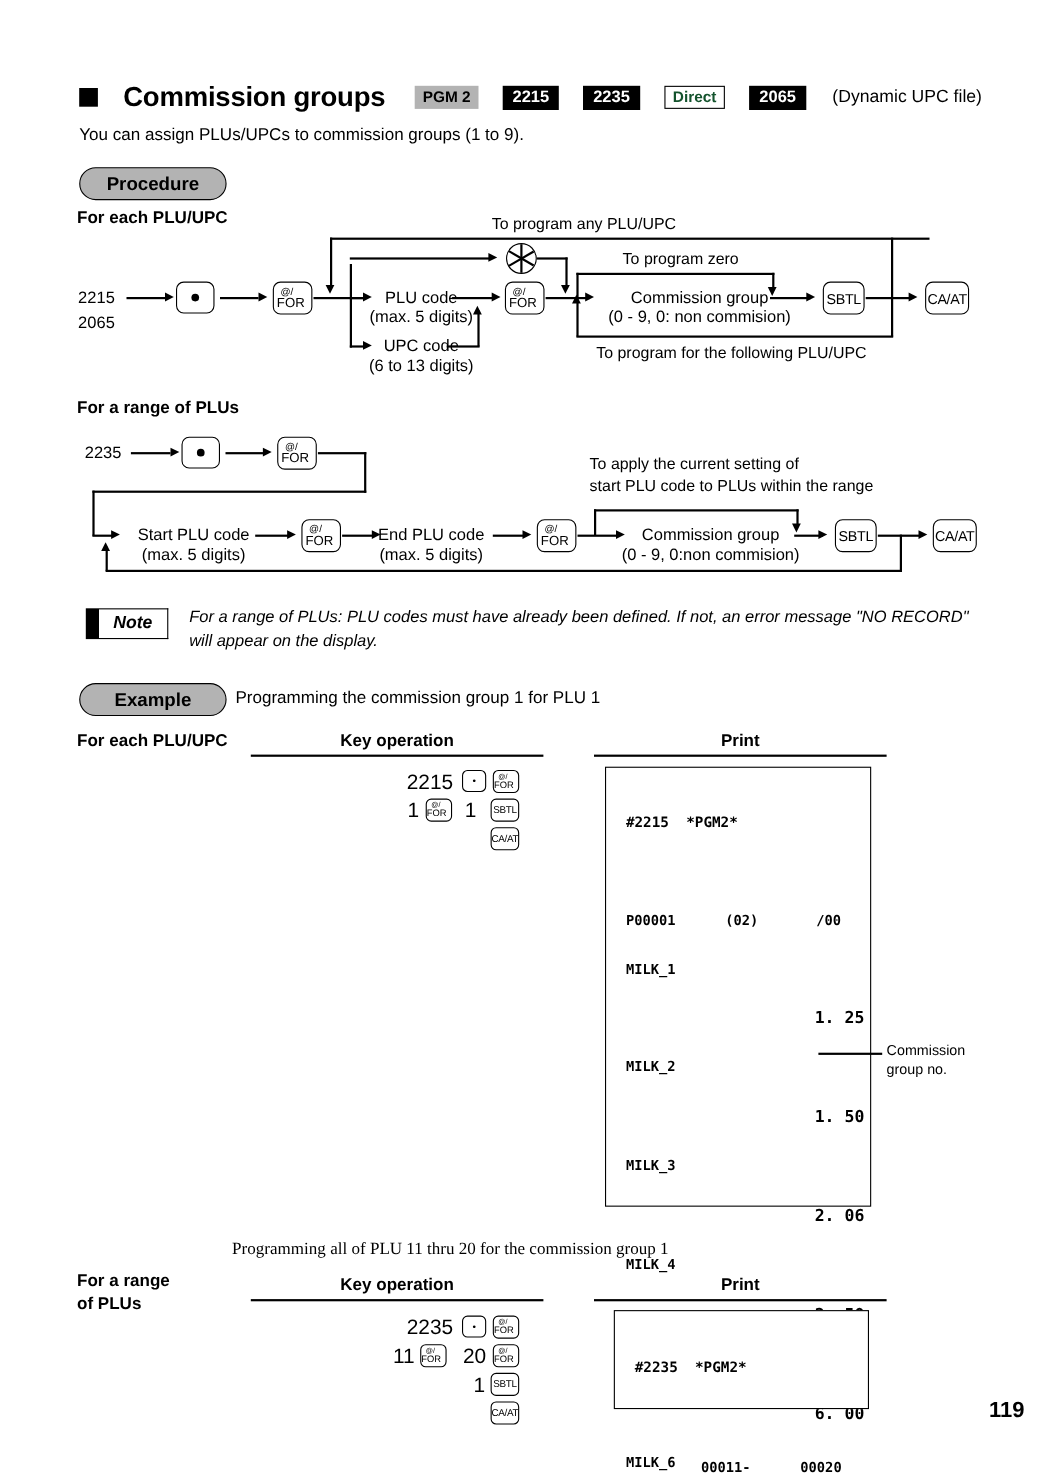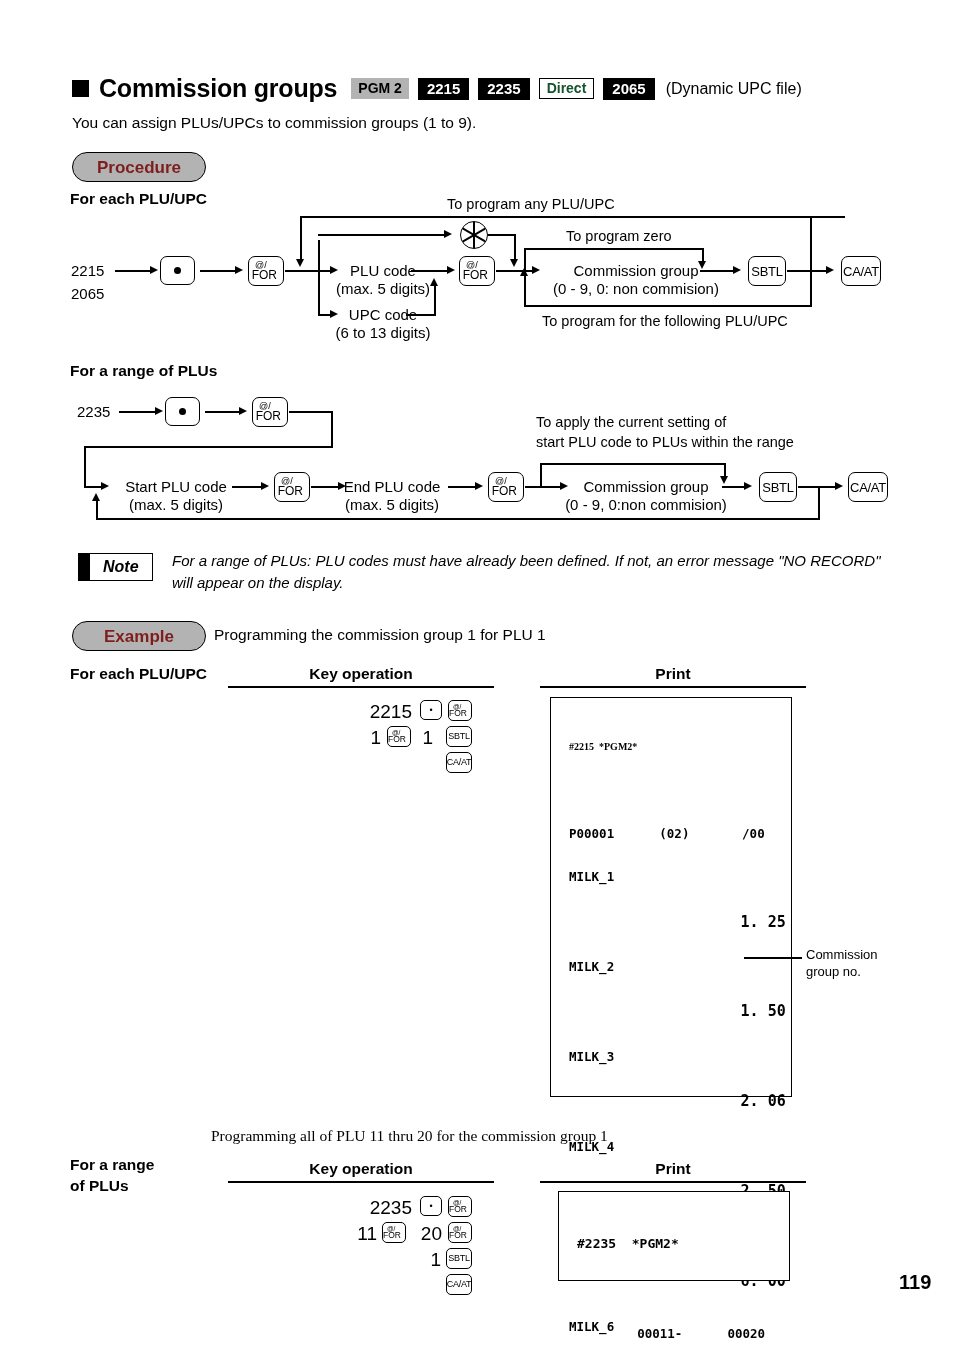--- a/index.html
+++ b/index.html
@@ -1,30 +1,30 @@
 <!DOCTYPE html>
 <html><head>
 <meta charset="utf-8">
 <style>
   html,body{margin:0;padding:0;background:#fff;}
   body{width:954px;height:1349px;position:relative;font-family:"Liberation Sans",sans-serif;color:#000;
        -webkit-font-smoothing:antialiased;}
   .abs{position:absolute;}
   
-  #page-head{left:72px;top:74px;display:flex;align-items:center;gap:0;}
+  #page-head{left:72px;top:74px;display:flex;align-items:center;gap:13px;}
   .head-sq{width:17px;height:17px;background:#000;margin-right:10px;}
   .head-title{font-size:25px;font-weight:bold;letter-spacing:-0.2px;margin-right:14px;}
   .tag{display:inline-block;font-size:14px;font-weight:bold;padding:3px 7px 4px;line-height:1;margin-right:9px;}
   .tag-grey{background:#b3b3b3;color:#000;}
   .tag-black{background:#000;color:#fff;padding-left:9px;padding-right:9px;font-size:15px;}
   .tag-outline{background:#fff;color:#14532d;border:1.6px solid #000;padding:2px 7px 3px;}
   .head-note{font-size:16px;margin-left:2px;}
   #intro-line{left:72px;top:114px;font-size:15.5px;}
   
-  .pill{border-radius:20px;border:1.4px solid #000;background:#b3b3b3;color:#7f1d1d;
+  .pill{border-radius:20px;border:1.4px solid #000;background:#b3b3b3;color:#000000;
         font-size:17px;font-weight:bold;text-align:right;line-height:1;
         display:flex;align-items:center;justify-content:center;}
   #pill-procedure{left:72px;top:152px;width:132px;height:28px;}
   #pill-example{left:72px;top:621px;width:132px;height:28px;}
   #example-caption{left:214px;top:626px;font-size:15.5px;}
   
   .subhead{font-size:15.5px;font-weight:bold;}
   #sub-each1{left:70px;top:190px;}
   #sub-range1{left:70px;top:362px;}
   #sub-each2{left:70px;top:665px;}
@@ -323,21 +323,21 @@
   </div>
   <div style="position:relative;height:26px;">
     <span class="abs skey" style="right:18px;top:0;width:26px;height:21px;">
       <span class="sc">CA/AT</span>
     </span>
   </div>
 </div>
 
 <div class="abs receipt" style="left:550px;top:697px;width:242px;height:400px;">
   <div class="rcp" style="position:absolute;left:18px;top:14px;font-size:12.5px;line-height:1.16;">
-    <div style="font-size:10px;font-family:Liberation Serif, serif;">#2215  *PGM2*</div>
+    <div style="font-size:13px;">#2215  *PGM2*</div>
     <div style="height:16px;"></div>
     <div>P00001      (02)       /00</div>
     <div>MILK_1</div>
     <div style="font-size:15px;">                   1. 25</div>
     <div>MILK_2</div>
     <div style="font-size:15px;">                   1. 50</div>
     <div>MILK_3</div>
     <div style="font-size:15px;">                   2. 06</div>
     <div>MILK_4</div>
     <div style="font-size:15px;">                   2. 50</div>

